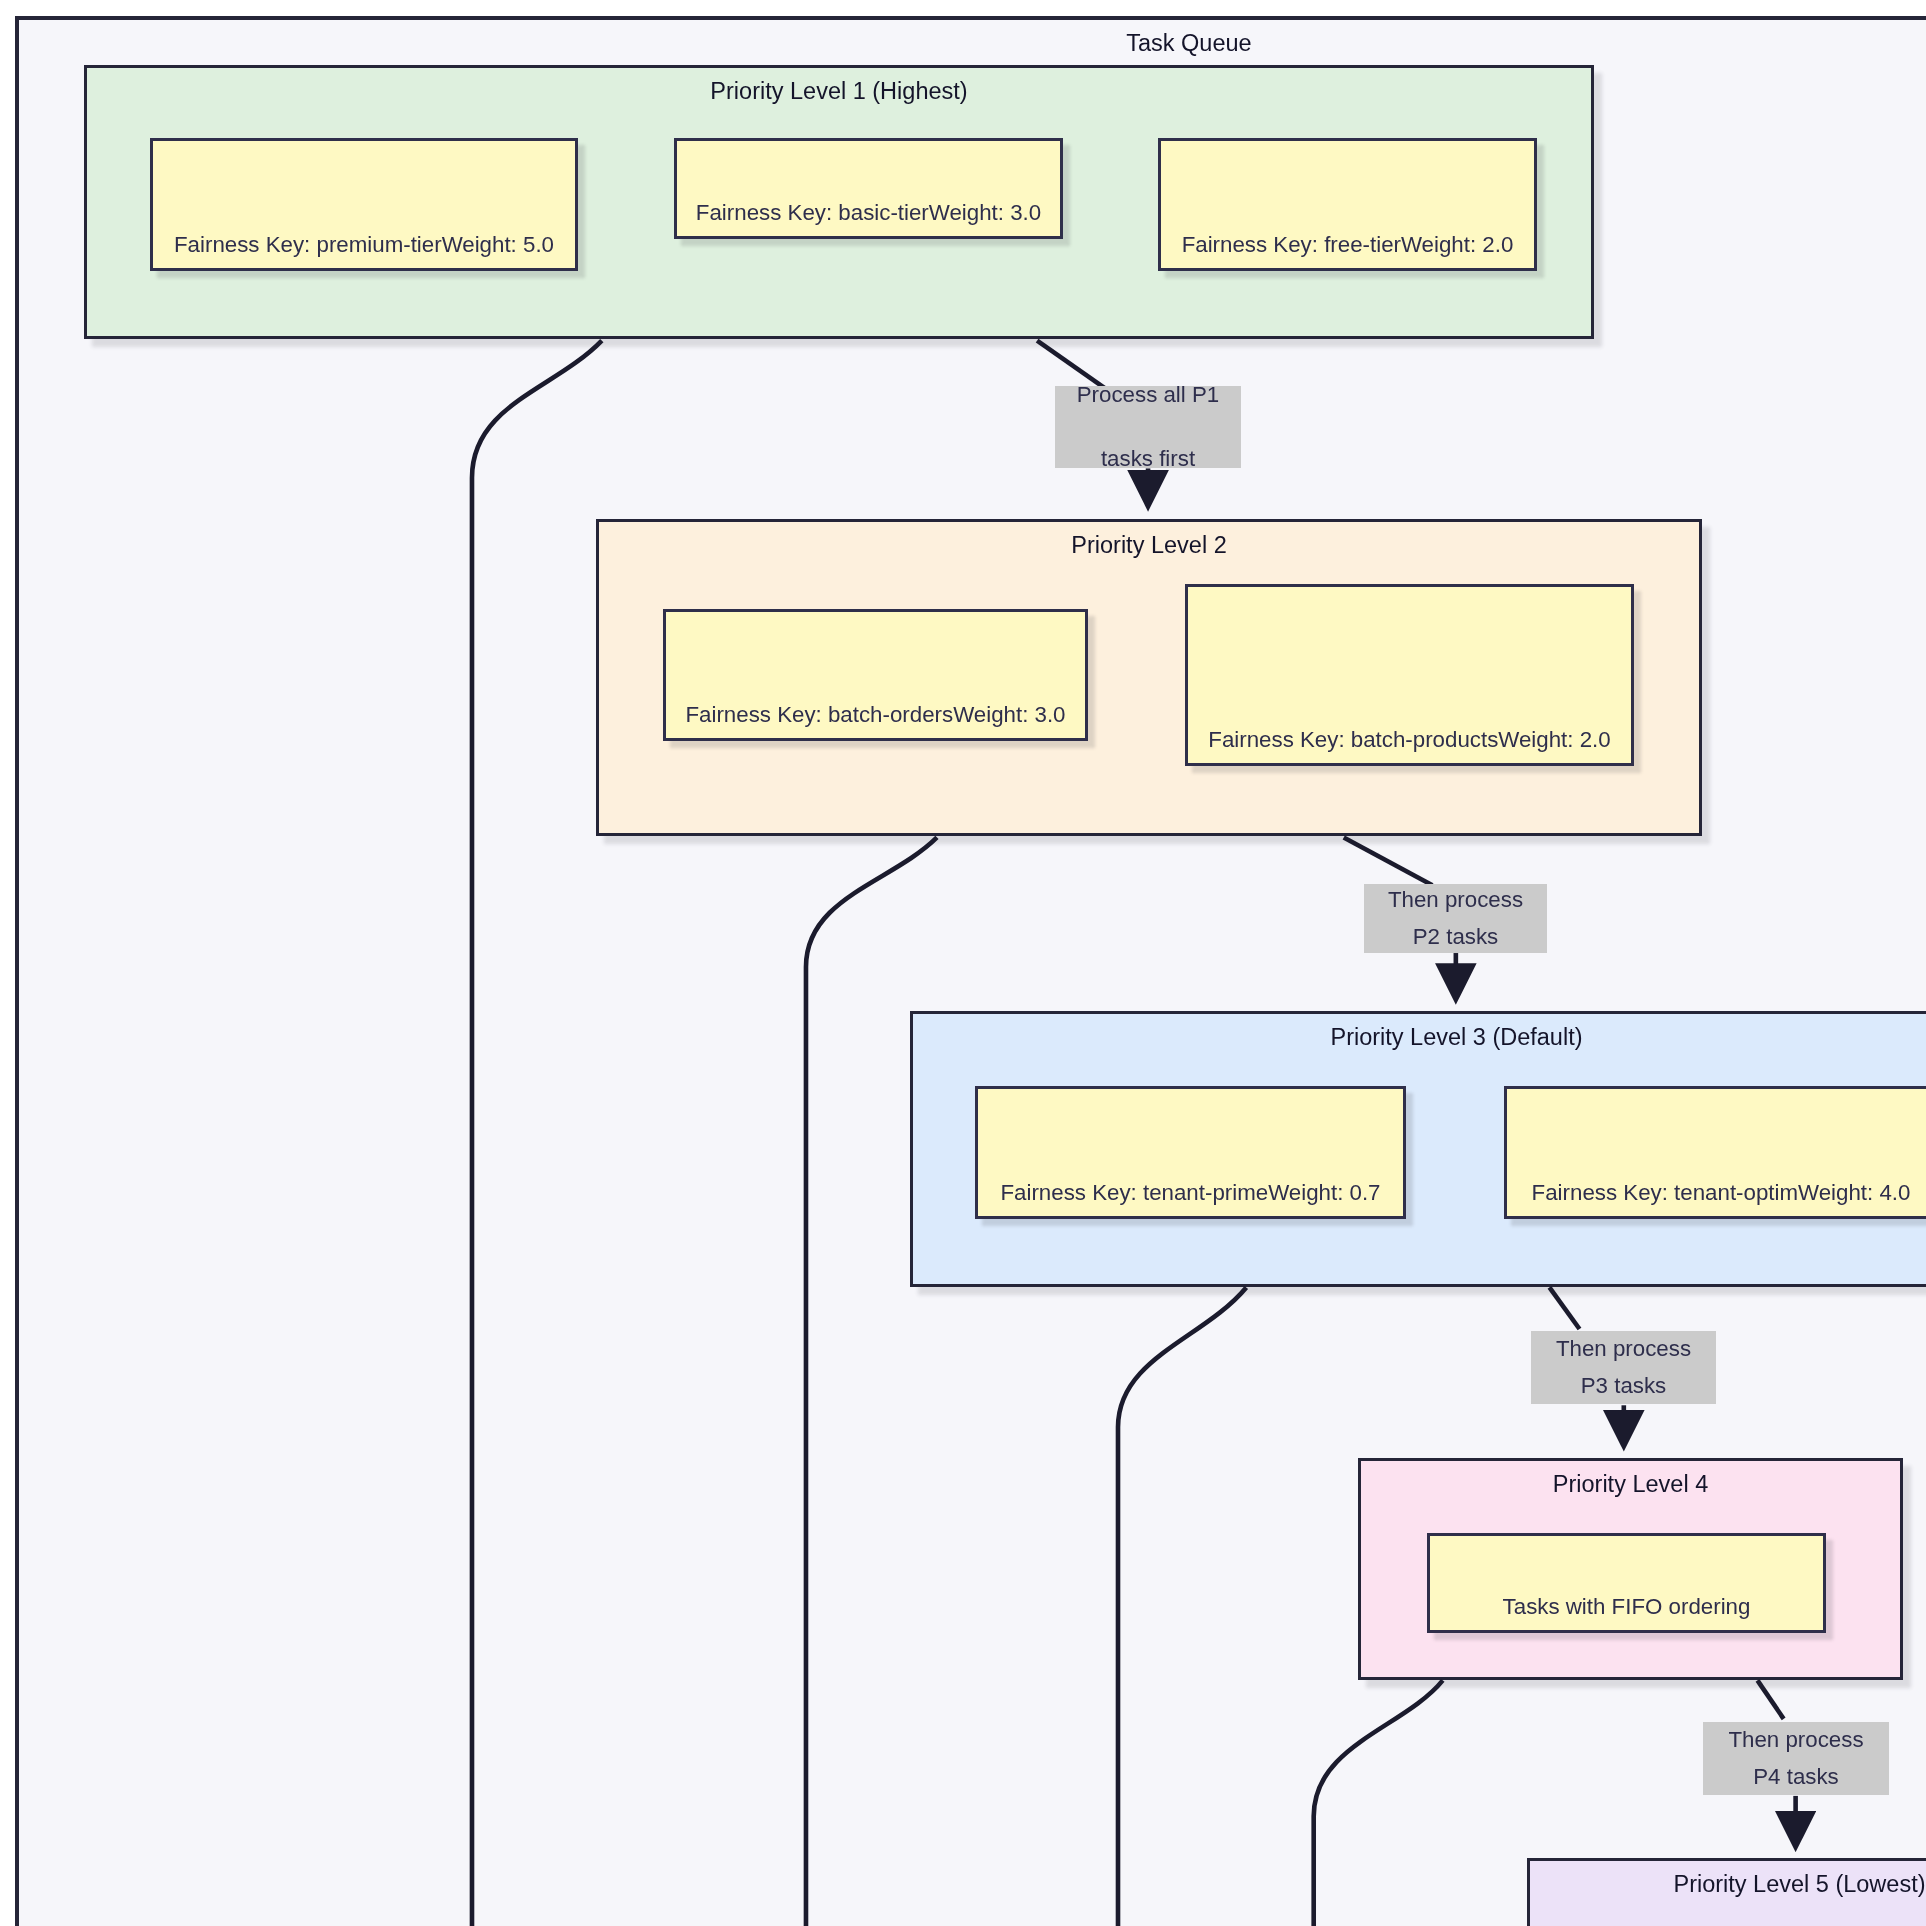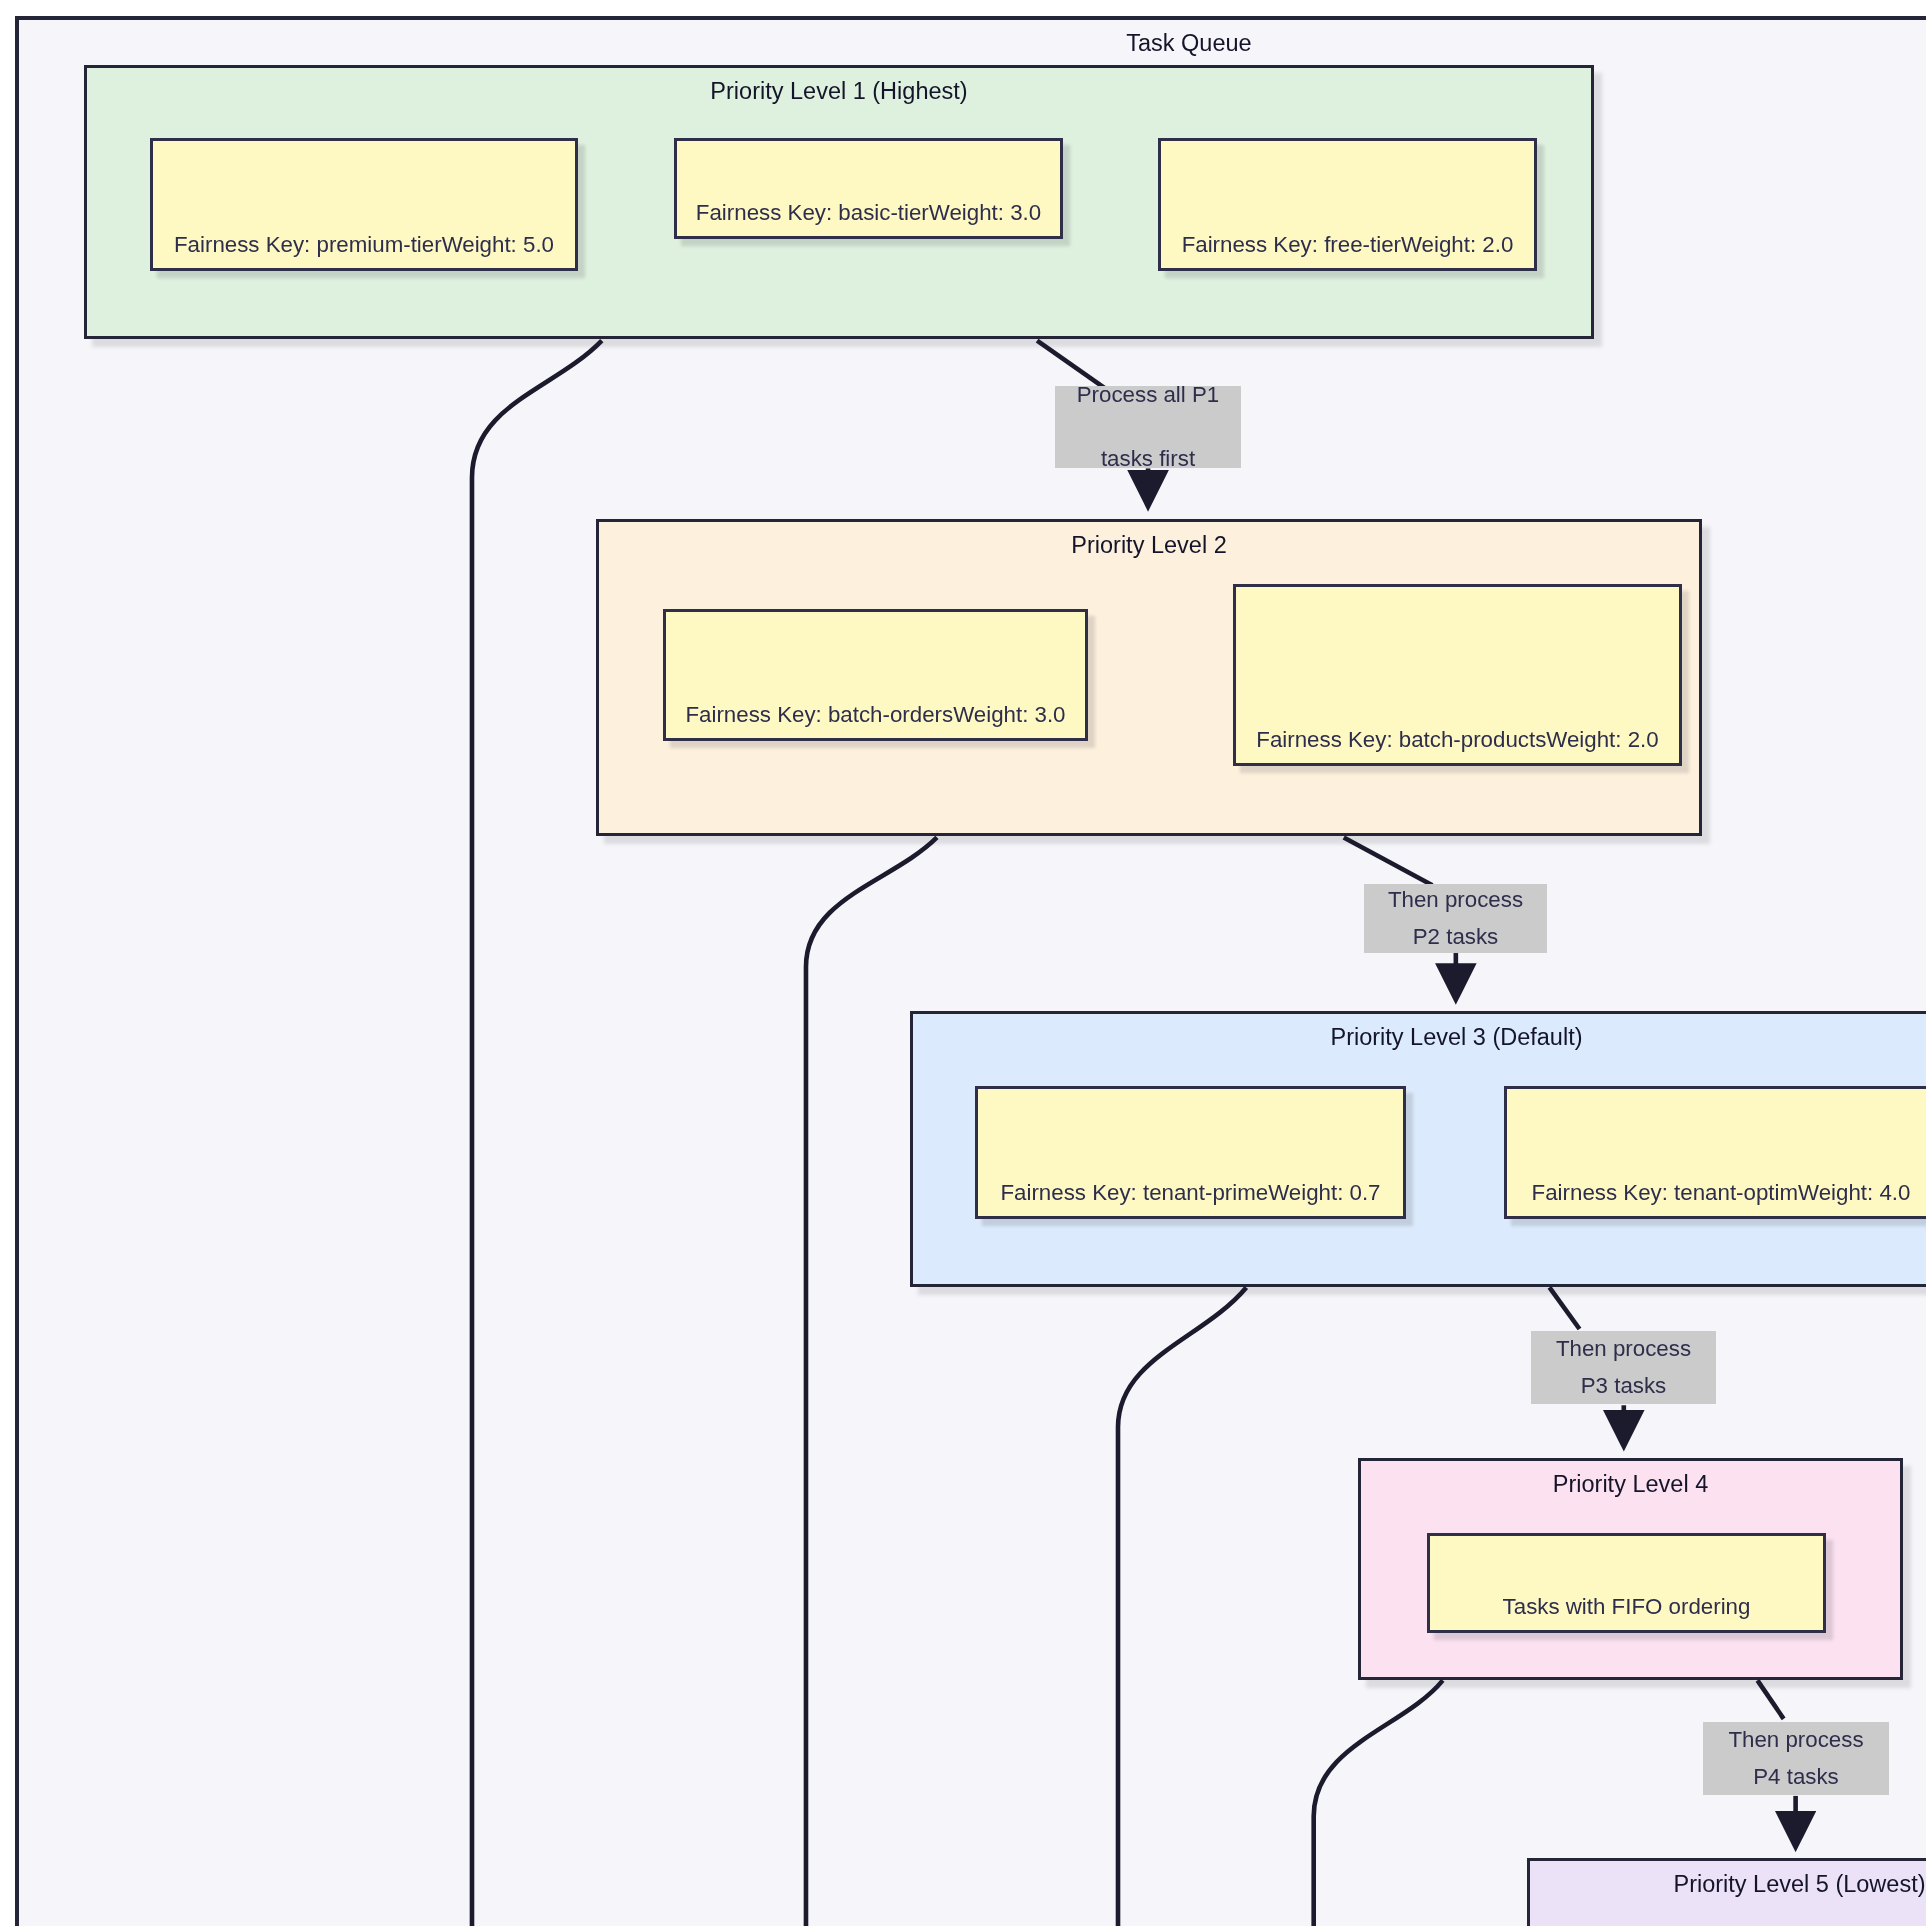--- a/index.html
+++ b/index.html
@@ -96,21 +96,21 @@
     <span class="line">Weight: 2.0</span>
   </div>
 
   <div class="cluster c2" style="left:596px; top:519px; width:1106px; height:317px;">
     <div class="cluster-title">Priority Level 2</div>
   </div>
   <div class="node" style="left:663px; top:609px; width:425px; height:132px;">
     <span class="line">Fairness Key: batch-orders</span>
     <span class="line">Weight: 3.0</span>
   </div>
-  <div class="node" style="left:1185px; top:584px; width:449px; height:182px;margin-left:48px;">
+  <div class="node" style="left:1185px; top:584px; width:449px; height:182px;">
     <span class="line">Fairness Key: batch-</span>
     <span class="line">products</span>
     <span class="line">Weight: 2.0</span>
   </div>
 
   <div class="cluster c3" style="left:910px; top:1011px; width:1093px; height:276px;">
     <div class="cluster-title">Priority Level 3 (Default)</div>
   </div>
   <div class="node" style="left:975px; top:1086px; width:431px; height:133px;">
     <span class="line">Fairness Key: tenant-prime</span>

